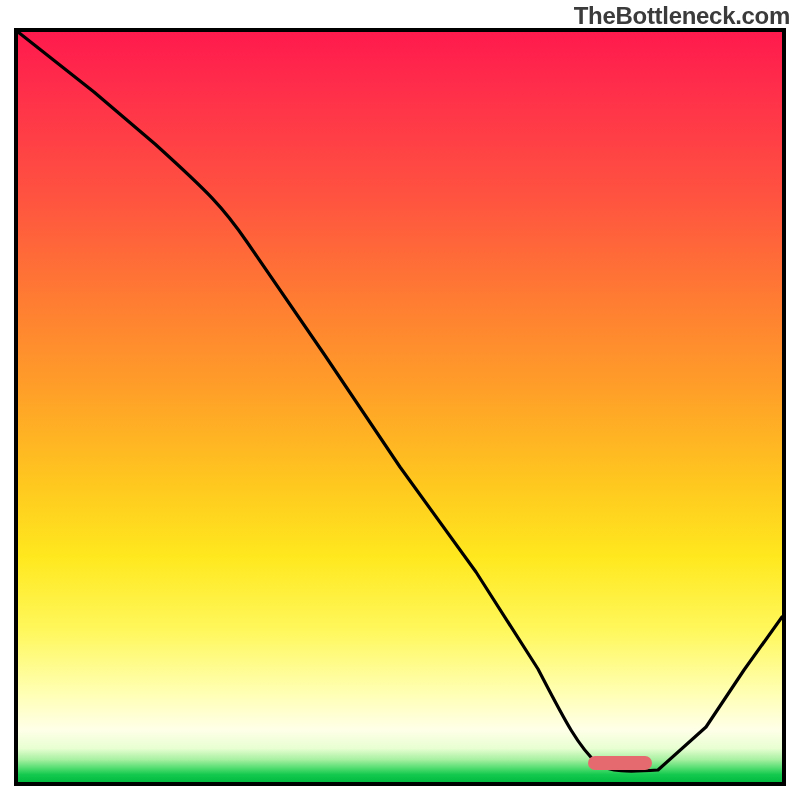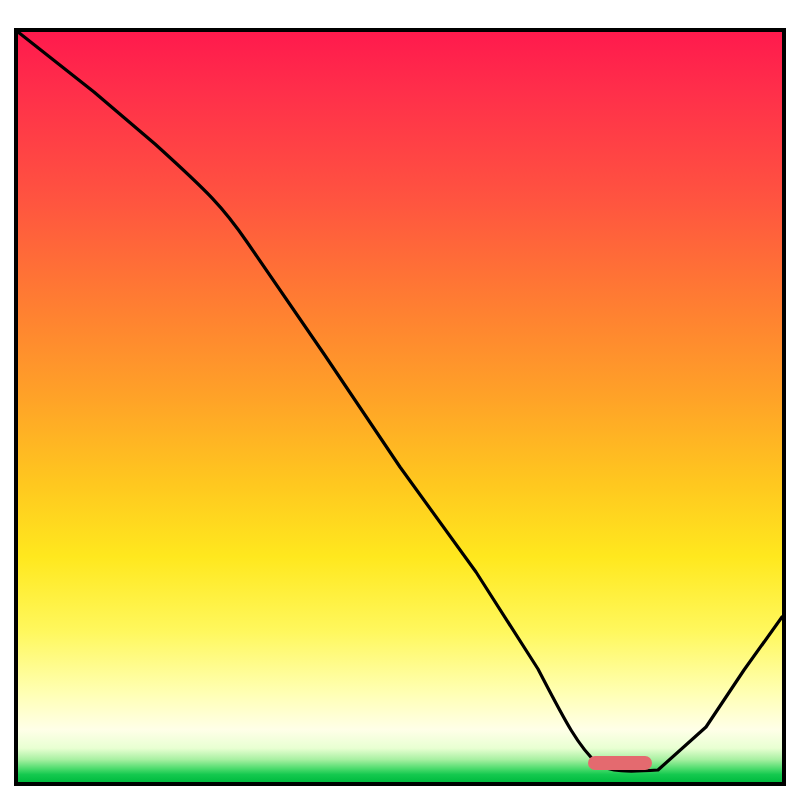--- a/index.html
+++ b/index.html
@@ -79,20 +79,21 @@
     position: absolute;
     height: 14px;
     border-radius: 7px;
     background: #e46a6f;
   }
 </style>
 </head>
 <body>
 
 <div class="stage">
+  <div class="watermark">TheBottleneck.com</div>
 
   <div class="plot-outer">
     <div class="plot-inner">
 
       <div class="gradient-bg"></div>
 
       <svg class="curve" viewBox="0 0 764 750" preserveAspectRatio="none">
         <path d="M 0 0
                  L 76 60
                  L 137 112

